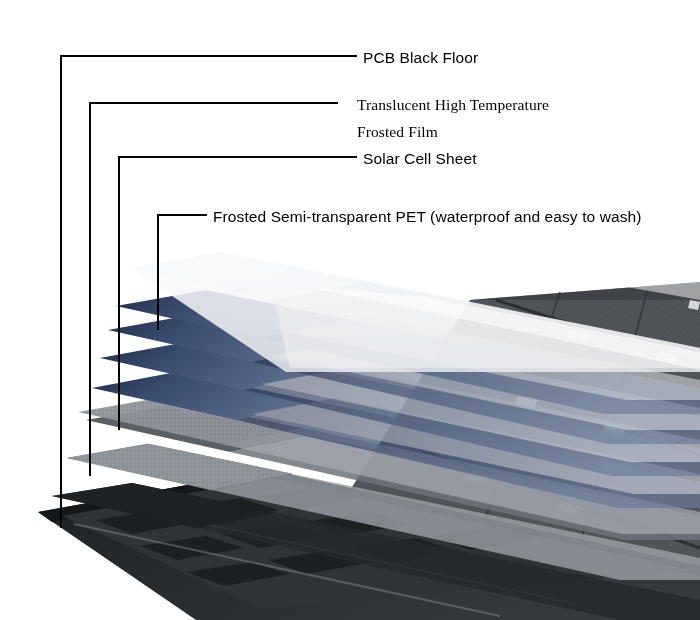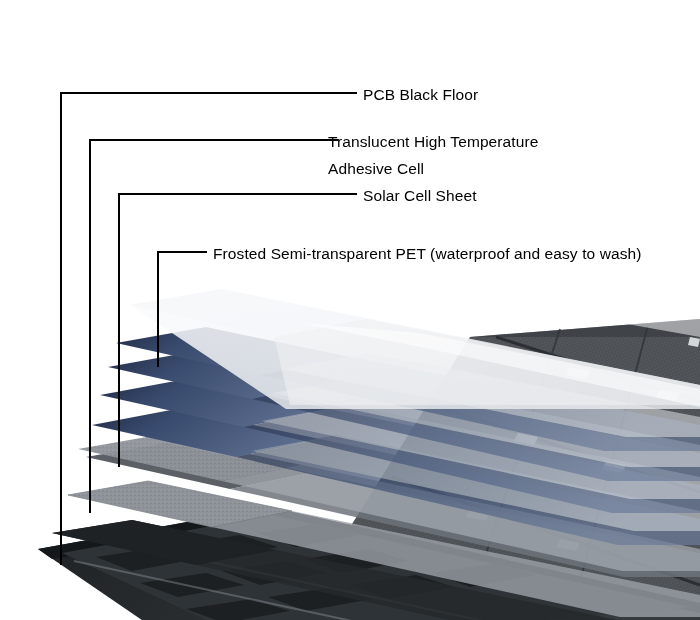--- a/index.html
+++ b/index.html
@@ -2,21 +2,21 @@
 <html><head>
 <meta charset="utf-8">
 <title>Solar Panel Layer Structure Diagram</title>
 <style>
   html,body{margin:0;padding:0;background:#fff;}
   body{
     width:700px;height:620px;position:relative;overflow:hidden;
     font-family:"Liberation Sans","DejaVu Sans",sans-serif;
     background:#ffffff;
   }
-  #stage{position:absolute;inset:0;width:700px;height:533px;margin-top:37px;}
+  #stage{position:absolute;inset:0;width:700px;height:533px;}
   #art{position:absolute;left:0;top:0;width:700px;height:620px;}
   .lbl{
     position:absolute;color:#000;font-size:15.5px;line-height:27px;
     white-space:nowrap;letter-spacing:0.1px;
   }
   .lbl.wrap{white-space:normal;width:300px;}
   .callout-layer{position:absolute;left:0;top:0;width:700px;height:620px;pointer-events:none;}
 </style>
 </head>
 <body>
@@ -196,22 +196,22 @@
         <line x1="318" y1="103" x2="338" y2="103"></line>
         <path d="M 357 157 L 119 157 L 119 430"></path>
         <line x1="330" y1="157" x2="357" y2="157"></line>
         <path d="M 207 215 L 158 215 L 158 330"></path>
         <line x1="182" y1="215" x2="207" y2="215"></line>
       </g>
   </svg>
 
   <div class="lbl" style="left:363px;top:44px;">PCB Black Floor</div>
 
-  <div class="lbl wrap" style="left:328px;top:91px;">
+  <div class="lbl wrap" style="left:357px;top:91px;font-family:Liberation Serif, serif;">
     <div>Translucent High Temperature</div>
-    <div>Adhesive Cell</div>
+    <div>Frosted Film</div>
   </div>
 
   <div class="lbl" style="left:213px;top:203px;">Frosted Semi-transparent PET (waterproof and easy to wash)</div>
 
   <div class="lbl" style="left:363px;top:145px;">Solar Cell Sheet</div>
 
 </div>
 
 </body></html>

